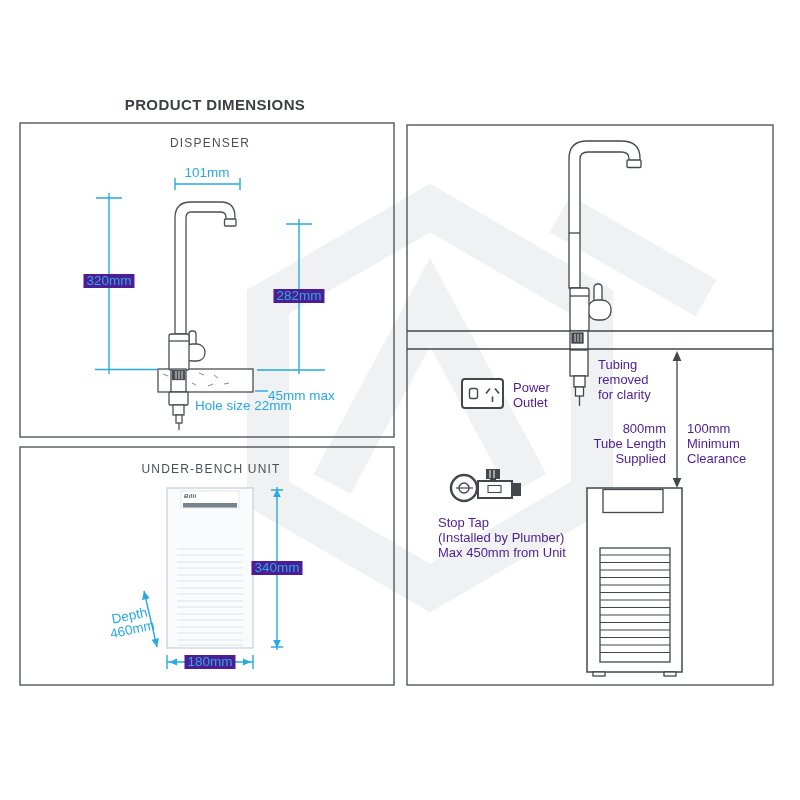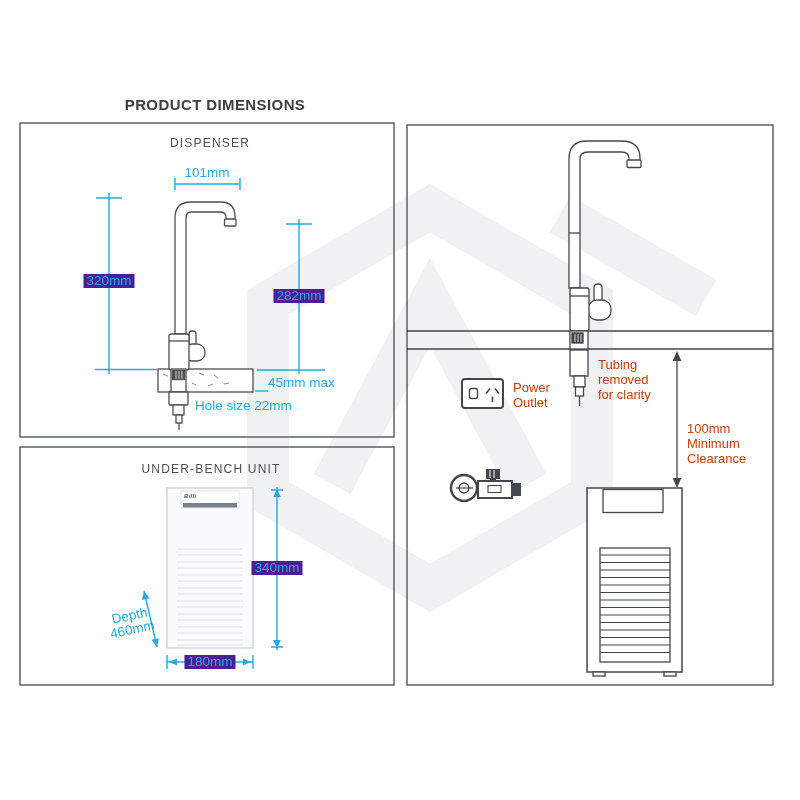--- a/index.html
+++ b/index.html
@@ -1,19 +1,19 @@
 <!DOCTYPE html>
 <html><head>
 <meta charset="utf-8">
 <style>
   html,body{margin:0;padding:0;background:#fff;}
   .canvas{position:relative;width:800px;height:800px;background:#fff;overflow:hidden;
           font-family:"Liberation Sans",sans-serif;}
   svg.layer{position:absolute;left:0;top:0;}
-  .txt{position:absolute;color:#c2410c;font-size:13px;line-height:15px;white-space:nowrap;}
+  .txt{position:absolute;color:#4c1d95;font-size:13px;line-height:15px;white-space:nowrap;}
   .ttl{position:absolute;color:#3d4043;font-size:15px;font-weight:bold;letter-spacing:.4px;
        transform:translateX(-50%);white-space:nowrap;}
   .cap{position:absolute;color:#4c5055;font-size:12px;letter-spacing:1.2px;
        transform:translateX(-50%);white-space:nowrap;}
   .blue{position:absolute;color:#29a9e1;font-size:13.5px;line-height:14px;white-space:nowrap;}
   .cx{transform:translateX(-50%);text-align:center;}
   .cxy{transform:translate(-50%,-50%);}
   .wbg{background:#4c1d95;padding:0 3px;}
   .rt{text-align:right;}
   .brand{position:absolute;color:#4a5560;font-size:6px;font-weight:bold;font-style:italic;
@@ -148,40 +148,50 @@
       </g>
     </g>
   </svg>
 
   <div class="ttl" style="left:215px;top:96px;">PRODUCT DIMENSIONS</div>
 
   <div class="cap" style="left:210px;top:136px;">DISPENSER</div>
   <div class="blue cx" style="left:207px;top:166px;">101mm</div>
   <div class="blue cxy wbg" style="left:109px;top:281px;">320mm</div>
   <div class="blue cxy wbg" style="left:299px;top:296px;">282mm</div>
-  <div class="blue" style="left:268px;top:376px;">45mm max</div>
+  <div class="blue" style="left:268px;top:389px;">45mm max</div>
   <div class="blue" style="left:195px;top:399px;">Hole size 22mm</div>
 
   <div class="cap" style="left:211px;top:462px;">UNDER-BENCH UNIT</div>
   <div class="brand" style="left:184px;top:493px;">Billi</div>
   <div class="blue cxy wbg" style="left:277px;top:568px;">340mm</div>
   <div class="blue tilt" style="left:131px;top:623px;">
     <span>Depth</span><br>
     <span>460mm</span>
   </div>
   <div class="blue cxy wbg" style="left:210px;top:662px;">180mm</div>
 
   <div class="txt" style="left:598px;top:357px;">
     <span>Tubing</span><br>
     <span>removed</span><br>
     <span>for clarity</span>
   </div>
   <div class="txt" style="left:513px;top:380px;">
     <span>Power</span><br>
     <span>Outlet</span>
   </div>
+  <div class="txt rt" style="right:134px;top:421px;">
+    <span>800mm</span><br>
+    <span>Tube Length</span><br>
+    <span>Supplied</span>
+  </div>
   <div class="txt" style="left:687px;top:421px;">
     <span>100mm</span><br>
     <span>Minimum</span><br>
     <span>Clearance</span>
   </div>
+  <div class="txt" style="left:438px;top:515px;">
+    <span>Stop Tap</span><br>
+    <span>(Installed by Plumber)</span><br>
+    <span>Max 450mm from Unit</span>
+  </div>
 
 </div>
 
 </body></html>

